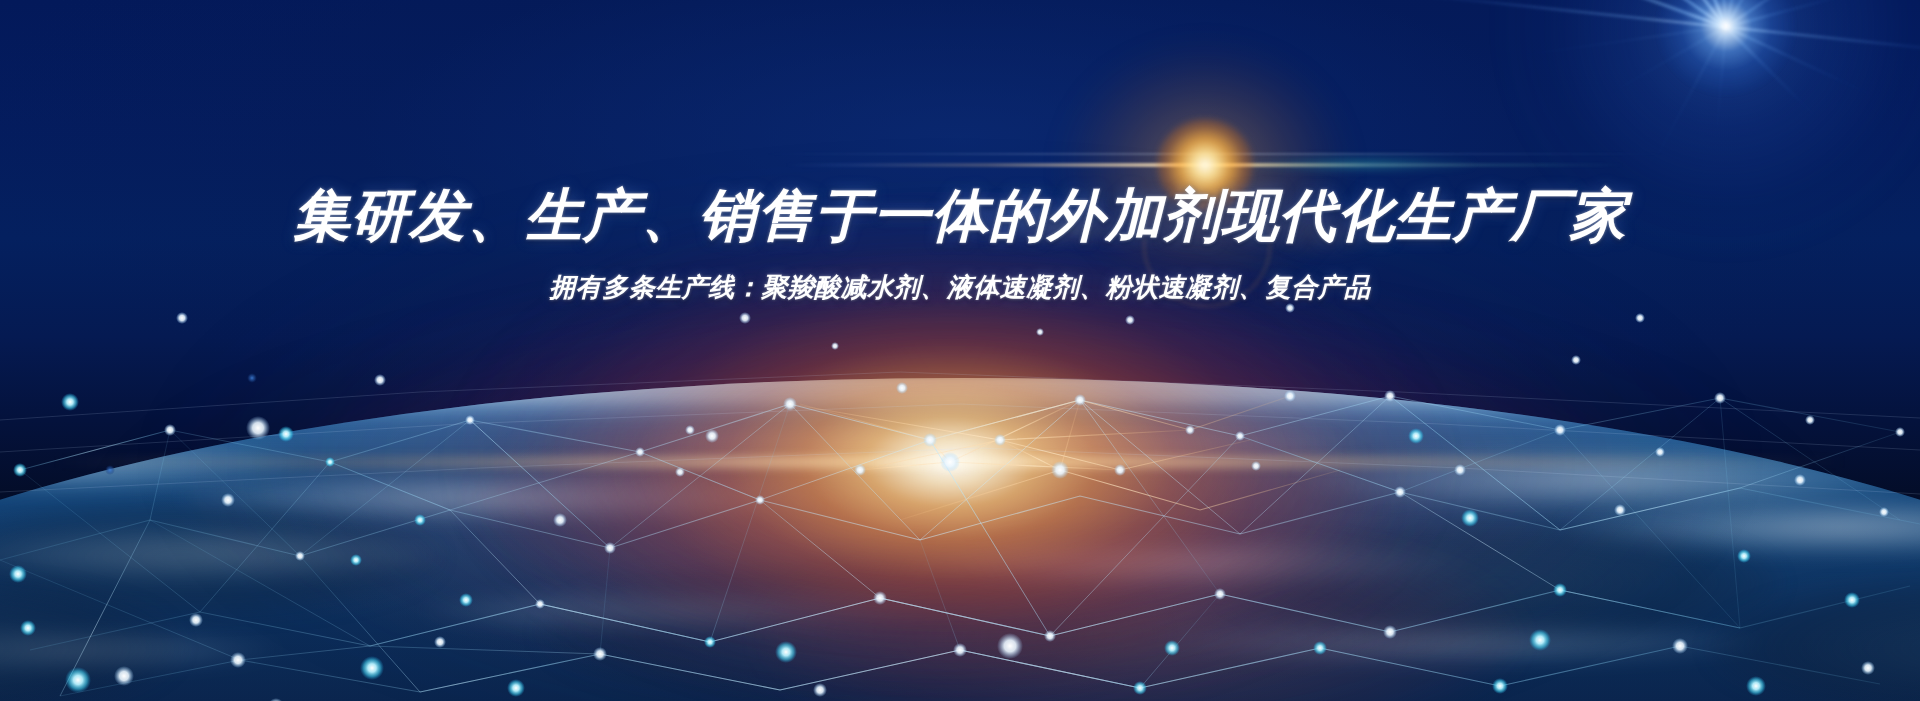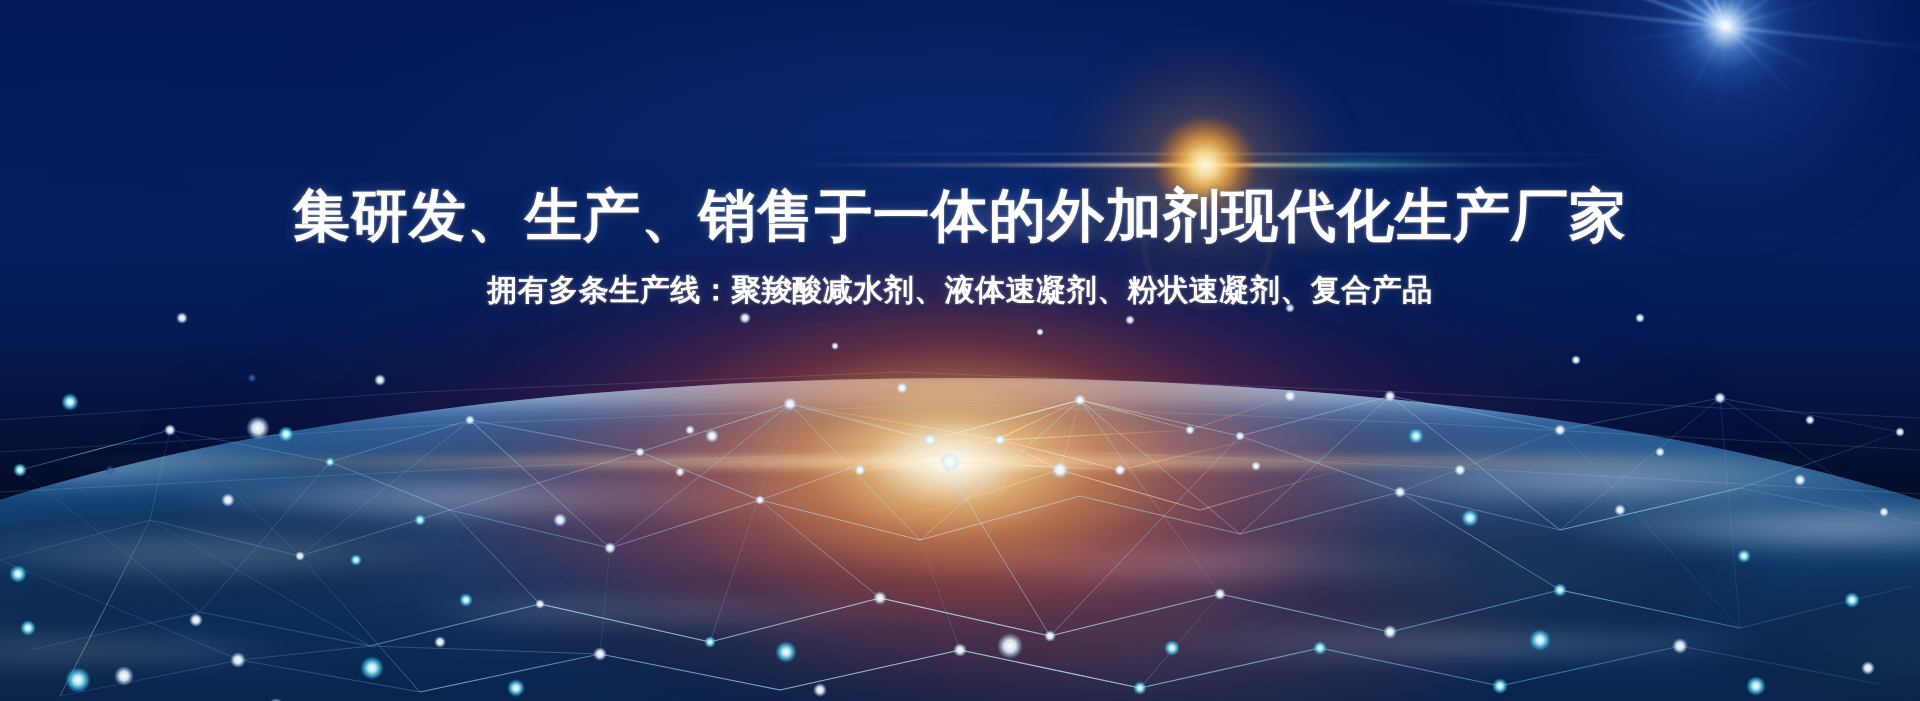--- a/index.html
+++ b/index.html
@@ -350,37 +350,38 @@
   }
   .mesh svg { display: block; width: 1920px; height: 701px; }
 
   
   .copy {
     position: absolute;
     left: 0; right: 0;
     top: 182px;
     text-align: center;
     z-index: 30;
+    font-style: italic;
   }
   .headline {
     margin: 0;
     font-size: 57px;
     line-height: 1.16;
     font-weight: 700;
     color: #ffffff;
     letter-spacing: 1px;
     text-shadow:
       0 0 3px rgba(255,255,255,0.50),
       0 0 14px rgba(120,170,255,0.35),
       0 2px 6px rgba(0,10,40,0.75);
     white-space: nowrap;
   }
   .subhead {
     margin: 24px 0 0 0;
-    font-size: 30px;
+    font-size: 26px;
     line-height: 1.2;
     font-weight: 700;
     color: #ffffff;
     letter-spacing: 0.5px;
     text-shadow:
       0 0 3px rgba(255,255,255,0.45),
       0 0 12px rgba(140,180,255,0.30),
       0 2px 5px rgba(10,6,30,0.75);
     white-space: nowrap;
   }

